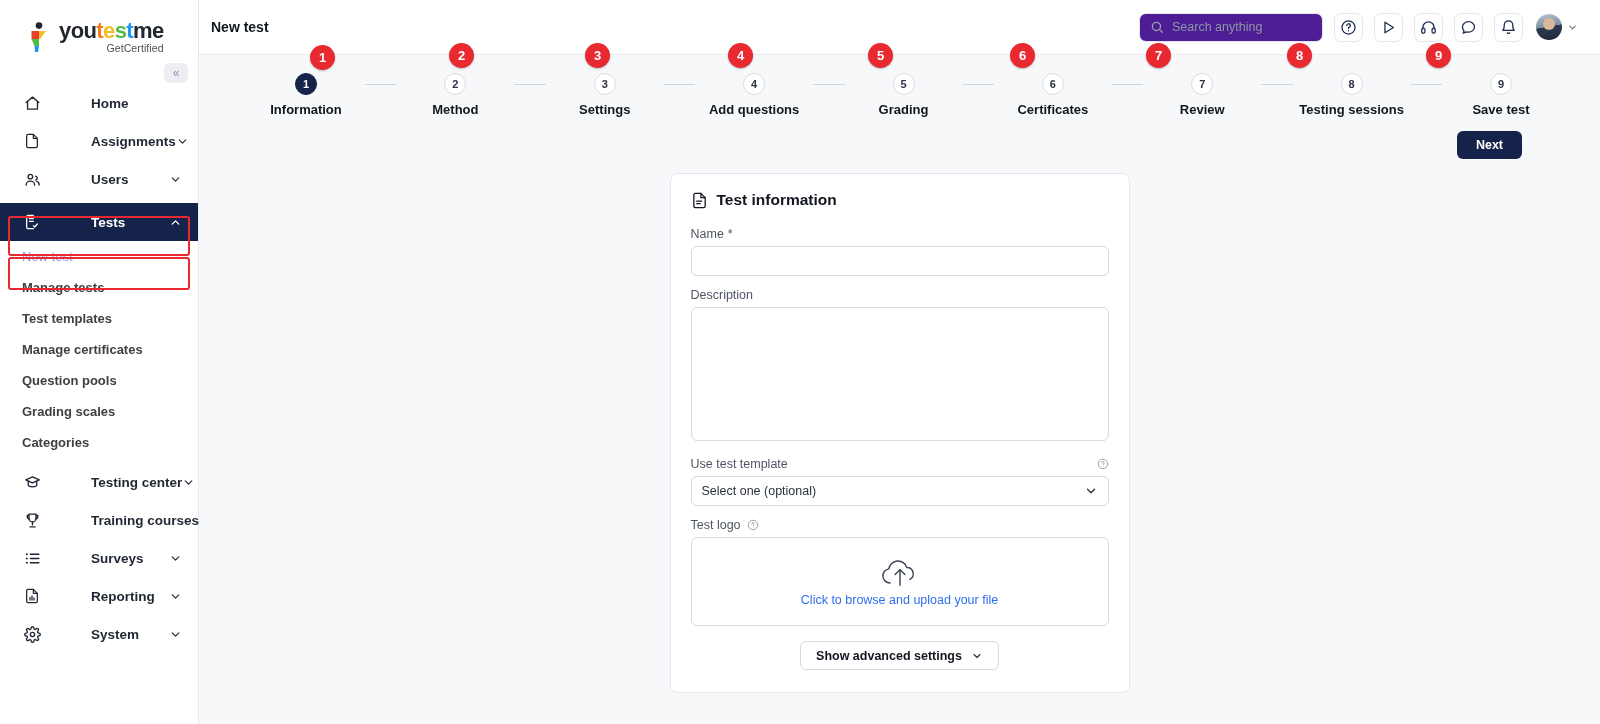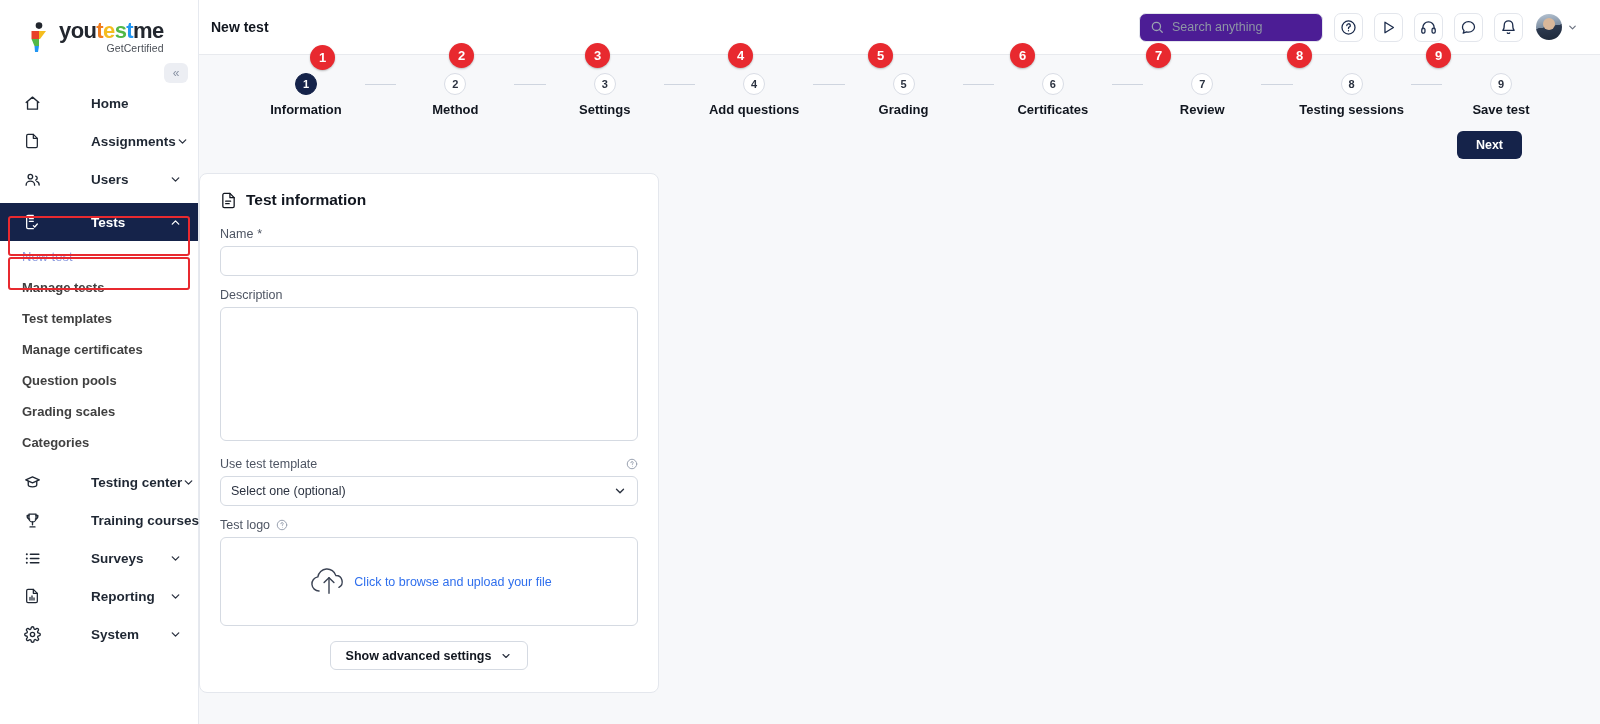--- a/index.html
+++ b/index.html
@@ -119,21 +119,21 @@
   .step-line { flex: 1 1 auto; height: 1px; background: #cfd5df; margin-top: 11px; min-width: 22px; }
 
   .next-row { display: flex; justify-content: flex-end; padding: 14px 78px 0 0; }
   .next-btn {
     background: #15234a; color: #ffffff; border: none; border-radius: 6px;
     height: 28px; padding: 0 19px; font-size: 12.5px; font-weight: bold;
     cursor: pointer; font-family: "Liberation Sans", sans-serif;
   }
 
   
-  .card-area { display: flex; justify-content: flex-start; padding-top: 14px; }
+  .card-area { display: flex; justify-content: center; padding-top: 14px; }
   .card {
     width: 460px; background: #ffffff;
     border: 1px solid #e4e7ed; border-radius: 8px;
     padding: 17px 20px 22px 20px;
   }
   .card-head { display: flex; align-items: center; gap: 9px; margin-bottom: 18px; }
   .card-head .chi { color: #11161f; display: flex; }
   .card-title { font-size: 15.5px; font-weight: bold; color: #11161f; }
 
   .field { margin-bottom: 0; }
@@ -157,21 +157,21 @@
   .select-box {
     width: 100%; height: 30px; border: 1px solid #d5dae2; border-radius: 6px;
     background: #fff; display: flex; align-items: center; padding: 0 10px;
     font-size: 12.5px; color: #2b3240; cursor: pointer;
   }
   .select-box .sv { flex: 1 1 auto; }
   .select-box .schev { color: #2b3240; display: flex; }
 
   .dropzone {
     width: 100%; height: 89px; border: 1px solid #d5dae2; border-radius: 6px;
-    background: #fff; display: flex; flex-direction: row;
+    background: #fff; display: flex; flex-direction: column;
     align-items: center; justify-content: center; gap: 2px; cursor: pointer;
   }
   .dz-icon { color: #3b4354; display: flex; }
   .dz-text { font-size: 12.5px; color: #2f6fed; }
 
   .adv-row { display: flex; justify-content: center; margin-top: 15px; }
   .adv-btn {
     height: 29px; border: 1px solid #d5dae2; border-radius: 6px; background: #fff;
     display: flex; align-items: center; gap: 9px; padding: 0 15px;
     font-size: 12.5px; font-weight: bold; color: #11161f; cursor: pointer;

